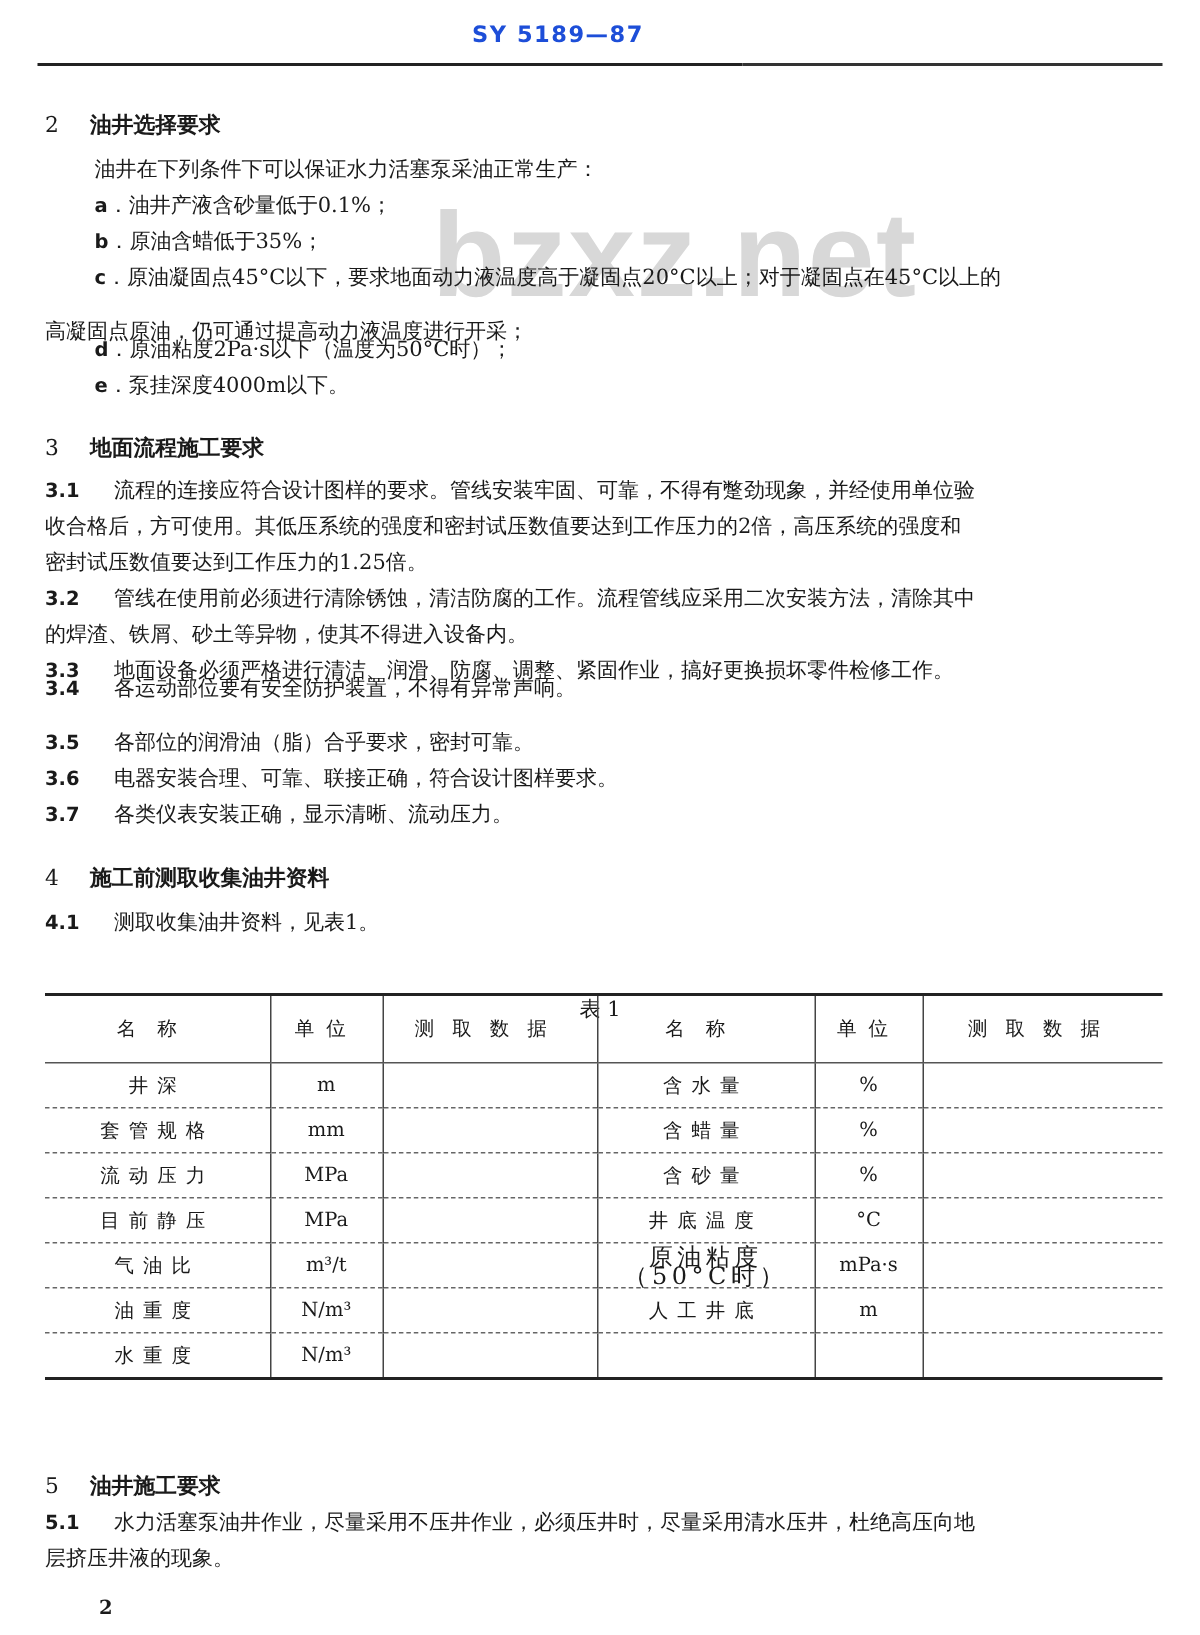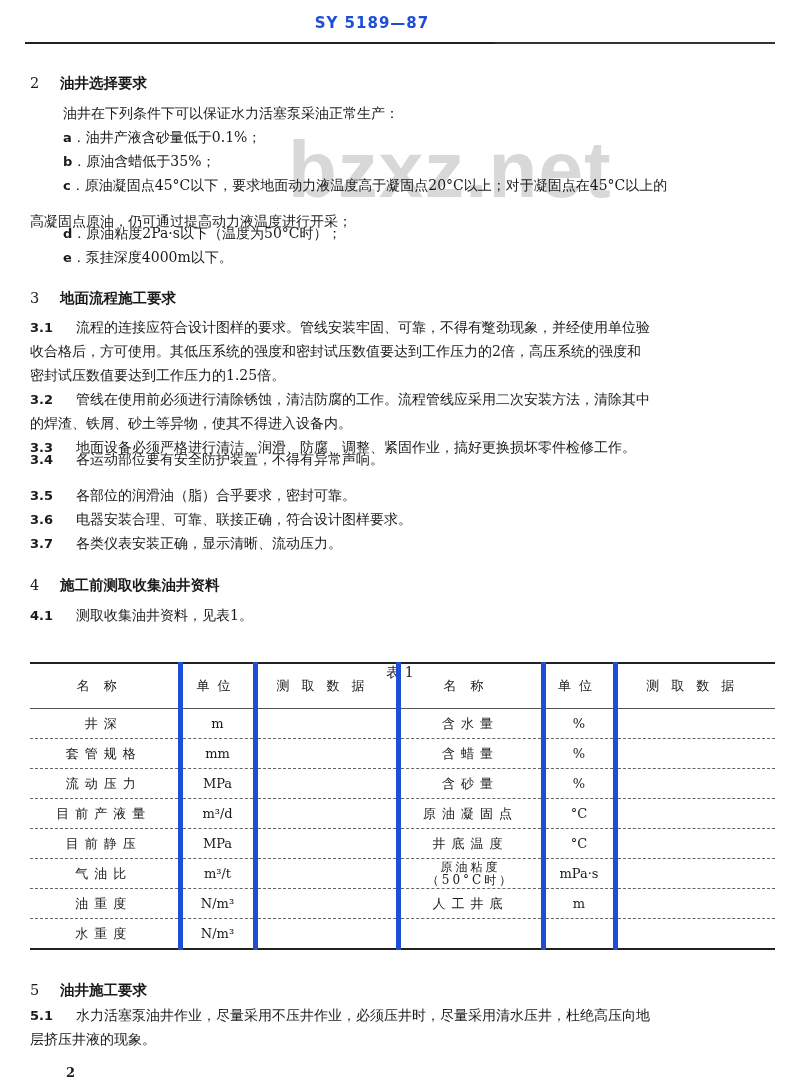--- a/index.html
+++ b/index.html
@@ -41,32 +41,32 @@
 
   .table-caption {
     position: absolute; left: 0; width: 800px; top: 636px; text-align: center; font-size: 14px; margin-top: 28px;
   }
   .data-table {
     position: absolute; left: 30px; top: 662px; width: 745px;
     border-collapse: collapse; font-size: 13px;
   }
   .data-table { border-top: 2px solid #222; border-bottom: 2px solid #222; }
   .data-table th, .data-table td {
-    border-left: 5px solid #1d4ed8; border-right: 1px solid #444;
+    border-left: 1px solid #1d4ed8; border-right: 1px solid #444;
     border-bottom: 1px dashed #666; padding: 0; text-align: center; font-weight: normal;
     height: 29px;
   }
   .data-table th { height: 44px; border-bottom: 1px solid #555; letter-spacing: 14px; }
   .data-table th.unit { letter-spacing: 8px; }
   .data-table th.data { letter-spacing: 12px; }
   .data-table tr:last-child td { border-bottom: none; }
   .data-table th:first-child, .data-table td:first-child { border-left: none; }
   .data-table th:last-child, .data-table td:last-child { border-right: none; }
   .data-table td.name { letter-spacing: 6px; }
-  .data-table td.name.small { font-size: 12px; line-height: 13px; letter-spacing: 3px; }
+  .data-table td.name.small { font-size: 16px; line-height: 13px; letter-spacing: 3px; }
   .data-table td.unitcell { font-family: "DejaVu Serif", serif; }
 
   .page-number {
     position: absolute; left: 66px; top: 1065px; font-size: 13px; font-weight: bold;
   }
 </style>
 </head>
 <body>
 
 <div class="page-header">SY 5189—87</div>
@@ -145,28 +145,20 @@
     </tr>
     <tr>
       <td class="name">流动压力</td>
       <td class="unitcell">MPa</td>
       <td></td>
       <td class="name">含砂量</td>
       <td class="unitcell">%</td>
       <td></td>
     </tr>
     <tr>
-      <td class="name">目前产液量</td>
-      <td class="unitcell">m³/d</td>
-      <td></td>
-      <td class="name">原油凝固点</td>
-      <td class="unitcell">°C</td>
-      <td></td>
-    </tr>
-    <tr>
       <td class="name">目前静压</td>
       <td class="unitcell">MPa</td>
       <td></td>
       <td class="name">井底温度</td>
       <td class="unitcell">°C</td>
       <td></td>
     </tr>
     <tr>
       <td class="name">气油比</td>
       <td class="unitcell">m³/t</td>

